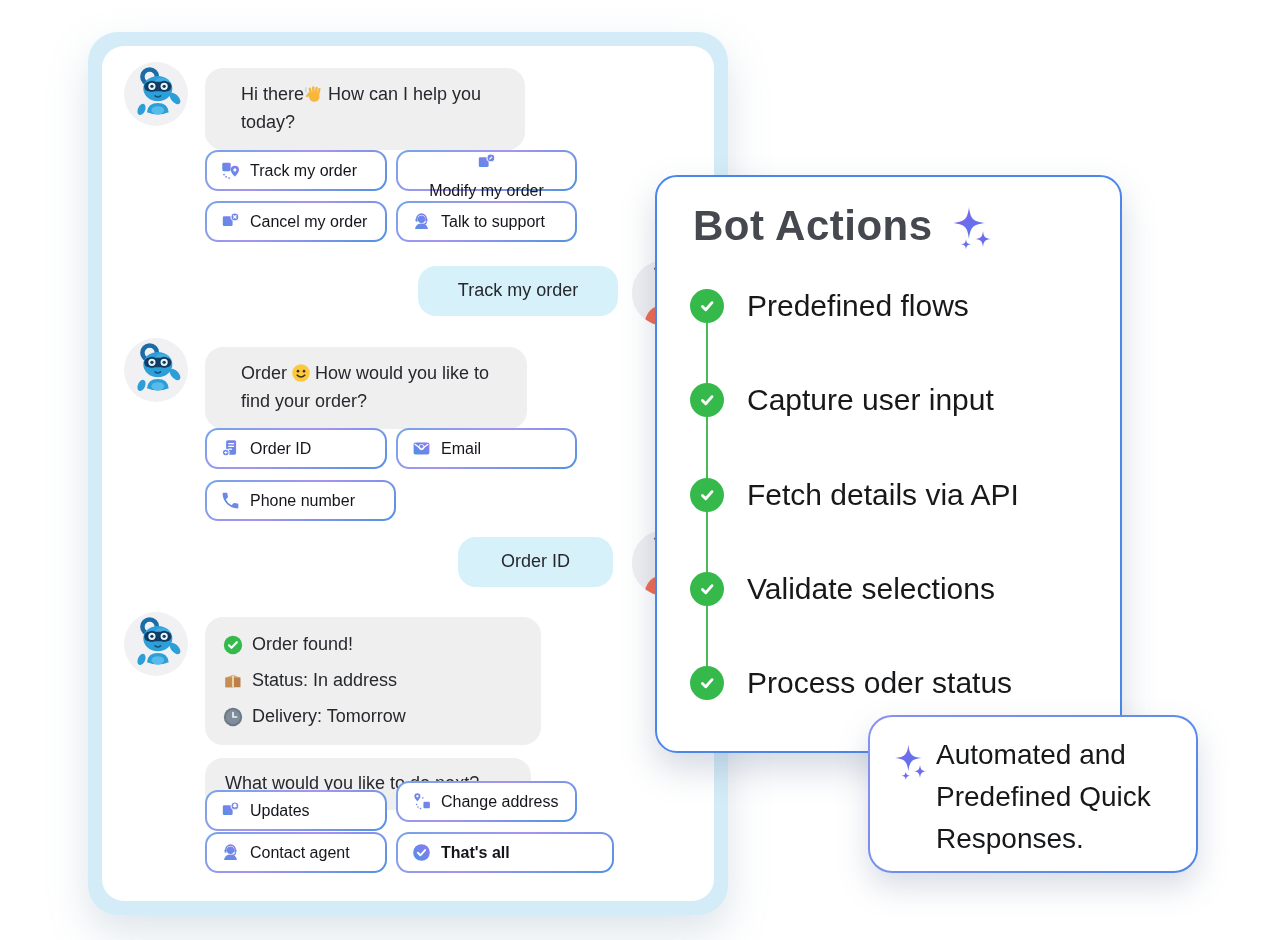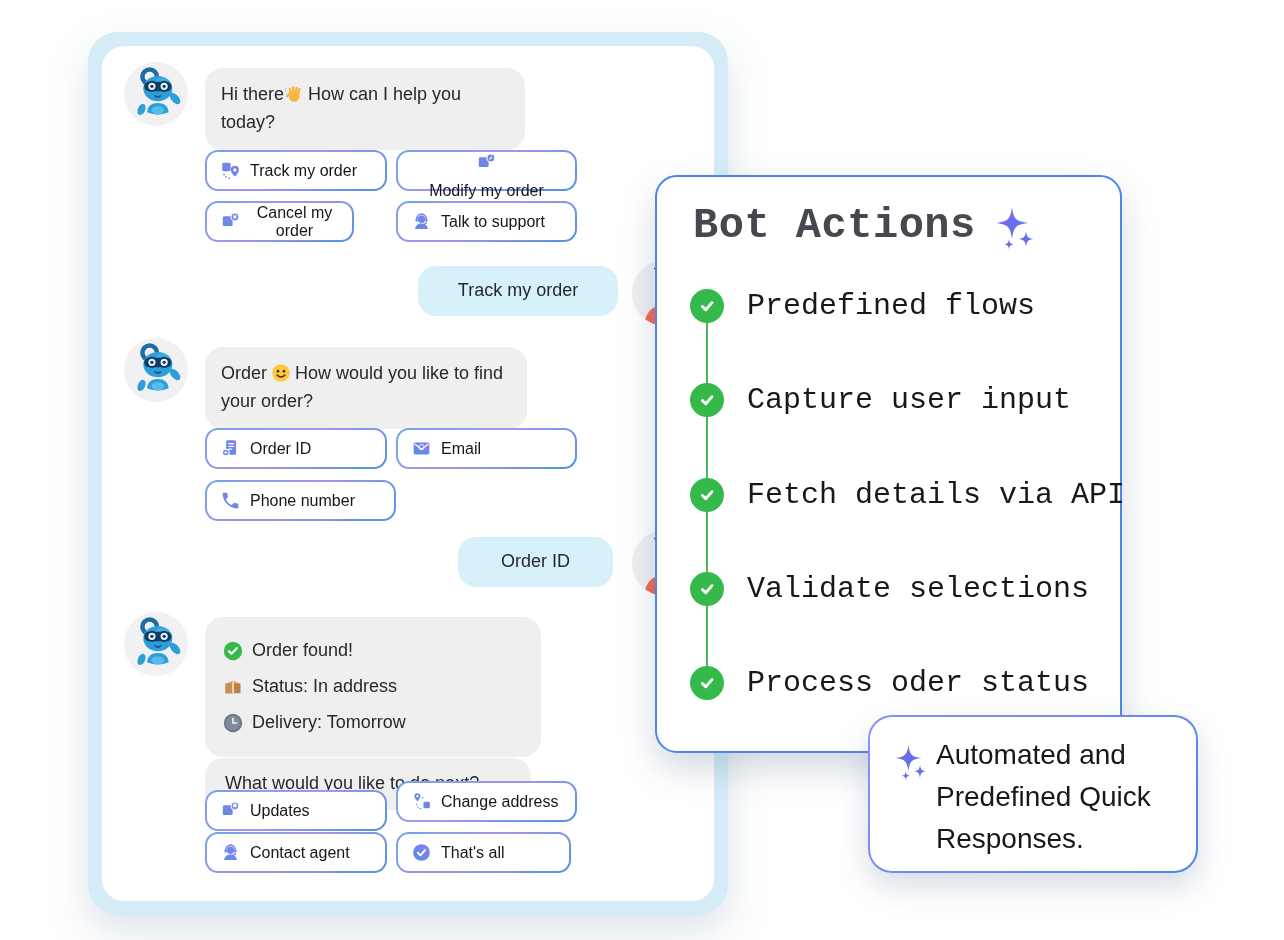--- a/index.html
+++ b/index.html
@@ -12,40 +12,40 @@
     box-shadow:0 18px 40px rgba(120,150,170,.25);z-index:1;}
   .chat-inner{position:relative;width:100%;height:100%;background:#fff;border-radius:22px;}
 
   .avatar{position:absolute;width:64px;height:64px;border-radius:50%;background:#f1f1f4;
     display:flex;align-items:center;justify-content:center;overflow:hidden;}
   .avatar svg{width:58px;height:58px;}
   .user-avatar{width:66px;height:66px;background:#efeff2;}
   .user-avatar svg{width:66px;height:66px;}
 
   .bubble{position:absolute;background:var(--bot-bubble,#efefef);border-radius:18px;
-    font-size:18px;color:#26282e;padding:13px 16px;line-height:1.55;box-sizing:border-box;}
+    font-size:18px;color:#26282e;padding:13px 36px;line-height:1.55;box-sizing:border-box;}
   .user-bubble{background:var(--user-bubble,#d7f1fb);display:flex;align-items:center;
     justify-content:center;padding:0;}
 
   .inline-ico{width:20px;height:20px;display:inline-block;vertical-align:-4px;}
 
   .qbtn{position:absolute;height:41px;border-radius:13px;display:flex;align-items:center;
     gap:9px;padding:0 13px;font-size:16px;color:#14161c;box-sizing:border-box;cursor:pointer;
     border:2px solid transparent;
     background:linear-gradient(#fff,#fff) padding-box,
                linear-gradient(150deg,#74a4e8 0%,#a495ef 45%,#4f93e0 100%) border-box;}
   .bicon{width:21px;height:21px;flex:0 0 auto;}
 
   .status-line{display:flex;align-items:center;gap:9px;height:36px;font-size:18px;color:#26282e;}
   .s-ico{width:20px;height:20px;flex:0 0 auto;}
 
   
   .bot-card{position:absolute;left:655px;top:175px;width:467px;height:578px;background:#fff;
     border:2.5px solid var(--card-border,#4a87e8);border-radius:22px;box-sizing:border-box;
-    box-shadow:0 16px 34px rgba(100,120,150,.28);z-index:5;font-family:Liberation Mono, monospace;}
+    box-shadow:0 16px 34px rgba(100,120,150,.28);z-index:5;}
   .bot-card-title{position:absolute;left:36px;top:22px;font-size:42px;font-weight:bold;
     color:#45484f;display:flex;align-items:center;gap:14px;letter-spacing:.5px;}
   .title-sparkle{width:48px;height:48px;margin-top:6px;}
   .timeline{position:absolute;left:49px;top:129px;width:2px;height:377px;background:#4cb85a;}
   .action-item{position:absolute;left:33px;display:flex;gap:23px;}
   .gcheck{width:34px;height:34px;border-radius:50%;background:var(--check-green,#35b94b);
     display:flex;align-items:center;justify-content:center;flex:0 0 auto;}
   .gcheck svg{width:20px;height:20px;}
   .action-label{font-size:30px;color:#17181a;white-space:nowrap;}
 
@@ -123,21 +123,21 @@
       </button>
       <button class="qbtn" style="left:294px;top:104px;width:181px;flex-direction:column;">
         <svg class="bicon" viewBox="0 0 24 24">
           <rect x="3.2" y="6" width="11.2" height="11.2" rx="1.6" fill="url(#ig)"></rect>
           <circle cx="17" cy="6.8" r="4.5" fill="url(#ig)" stroke="#fff" stroke-width="1.2"></circle>
           <path d="M15 8.8 l.4-1.5 2.3-2.3 1.1 1.1 -2.3 2.3 Z" fill="#fff"></path>
         </svg>
         <span>Modify my order</span>
       </button>
 
-      <button class="qbtn" style="left:103px;top:155px;width:149px;">
+      <button class="qbtn" style="left:103px;top:155px;width:182px;">
         <svg class="bicon" viewBox="0 0 24 24">
           <rect x="3.2" y="6" width="11.2" height="11.2" rx="1.6" fill="url(#ig)"></rect>
           <circle cx="17" cy="6.8" r="4.5" fill="url(#ig)" stroke="#fff" stroke-width="1.2"></circle>
           <path d="M15.6 5.4 l2.8 2.8 M18.4 5.4 l-2.8 2.8" stroke="#fff" stroke-width="1.4" stroke-linecap="round"></path>
         </svg>
         <span>Cancel my order</span>
       </button>
       <button class="qbtn" style="left:294px;top:155px;width:181px;">
         <svg class="bicon" viewBox="0 0 24 24">
           <circle cx="12" cy="9.4" r="4.2" fill="url(#ig)"></circle>
@@ -240,21 +240,21 @@
           <circle cx="41" cy="23.5" r="5" fill="#e7f4fb" stroke="#0f3a60" stroke-width="2"></circle>
           <circle cx="27.5" cy="23.5" r="1.8" fill="#123c63"></circle>
           <circle cx="41" cy="23.5" r="1.8" fill="#123c63"></circle>
           <path d="M31 34 q3 2.6 6 0" stroke="#145081" stroke-width="1.8" fill="none" stroke-linecap="round"></path>
           <path d="M22 52 q1 -10 12 -10 q11 0 12 10 q-12 5 -24 0 Z" fill="#2d9fd8"></path>
           <ellipse cx="34" cy="50" rx="7" ry="4.6" fill="#57bce9"></ellipse>
           <ellipse cx="16" cy="49" rx="4" ry="6.5" fill="#2d9fd8" transform="rotate(24 16 49)"></ellipse>
           <ellipse cx="53" cy="37" rx="4.2" ry="7.5" fill="#2d9fd8" transform="rotate(-42 53 37)"></ellipse>
         </svg>
       </div>
-      <div class="bubble" style="left:103px;top:571px;width:336px;padding:16px 18px;text-align:right;">
+      <div class="bubble" style="left:103px;top:571px;width:336px;padding:10px 18px;text-align:right;">
         <div class="status-line">
           <svg class="s-ico" viewBox="0 0 24 24">
             <circle cx="12" cy="12" r="11" fill="#35b94b"></circle>
             <path d="M7.2 12.4 l3 3 l6.4-6.8" stroke="#fff" stroke-width="2.6" fill="none" stroke-linecap="round" stroke-linejoin="round"></path>
           </svg>
           <span>Order found!</span>
         </div>
         <div class="status-line">
           <svg class="s-ico" viewBox="0 0 24 24">
             <polygon points="3,8 12,4.6 21,8 12,11.4" fill="#dca76f"></polygon>
@@ -304,21 +304,21 @@
         <svg class="bicon" viewBox="0 0 24 24">
           <circle cx="12" cy="9.4" r="4.2" fill="url(#ig)"></circle>
           <path d="M4.5 20.5 q1.5-6.2 7.5-6.2 t7.5 6.2 Z" fill="url(#ig)"></path>
           <path d="M6.6 9 a5.4 5.4 0 0 1 10.8 0" fill="none" stroke="url(#ig)" stroke-width="1.8"></path>
           <rect x="5.2" y="8.2" width="2.4" height="4.2" rx="1.2" fill="url(#ig)"></rect>
           <rect x="16.4" y="8.2" width="2.4" height="4.2" rx="1.2" fill="url(#ig)"></rect>
           <path d="M17.6 12.4 q0 2.6-3.2 2.8" fill="none" stroke="url(#ig)" stroke-width="1.4"></path>
         </svg>
         <span>Contact agent</span>
       </button>
-      <button class="qbtn" style="left:294px;top:786px;width:175px;">
+      <button class="qbtn" style="left:294px;top:786px;width:218px;font-weight:bold;">
         <svg class="bicon" viewBox="0 0 24 24">
           <circle cx="12" cy="12" r="9.5" fill="url(#ig)"></circle>
           <path d="M7.8 12.3 l2.9 2.9 l5.4-6" stroke="#fff" stroke-width="2.2" fill="none" stroke-linecap="round" stroke-linejoin="round"></path>
         </svg>
         <span>That's all</span>
       </button>
 
     </div>
   </div>
 

